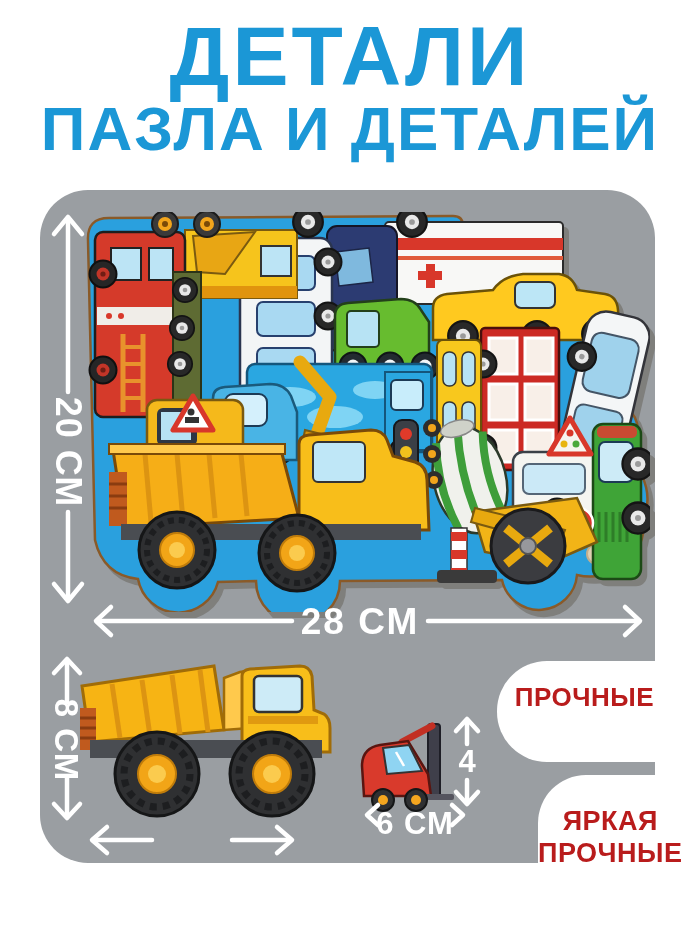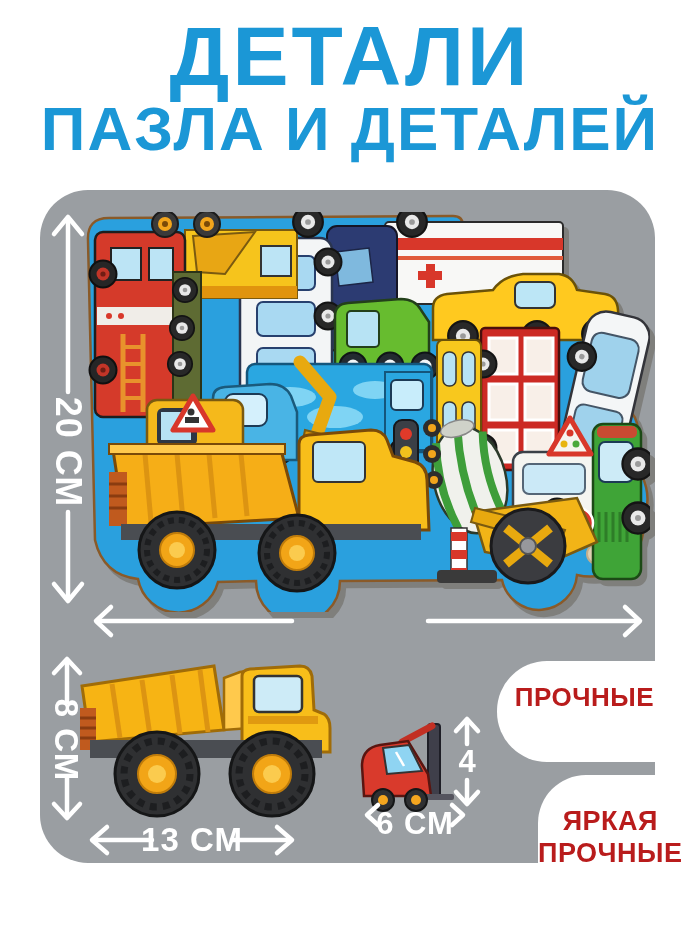--- a/index.html
+++ b/index.html
@@ -399,22 +399,22 @@
       <line x1="467" y1="780" x2="467" y2="803"></line>
         <polyline points="456,792 467,804 478,792"></polyline>
     </g>
     <g>
       <polyline points="378,805 367,815 378,825"></polyline>
       <polyline points="452,805 463,815 452,825"></polyline>
     </g>
   </svg>
 
   <div class="dim rot d20">20 СМ</div>
+  <div class="dim d28">28 СМ</div>
   <div class="dim rot d8">8 СМ</div>
-  <div class="dim d13">13 СМ</div>
   <div class="dim d4">4</div>
   <div class="dim d6">6 СМ</div>
 
   <div class="tab tab1">
     <div class="t-line">ПРОЧНЫЕ</div>
   </div>
   <div class="tab tab2">
     <div class="t-line">ЯРКАЯ</div>
     <div class="t-line">ПРОЧНЫЕ</div>
   </div>

